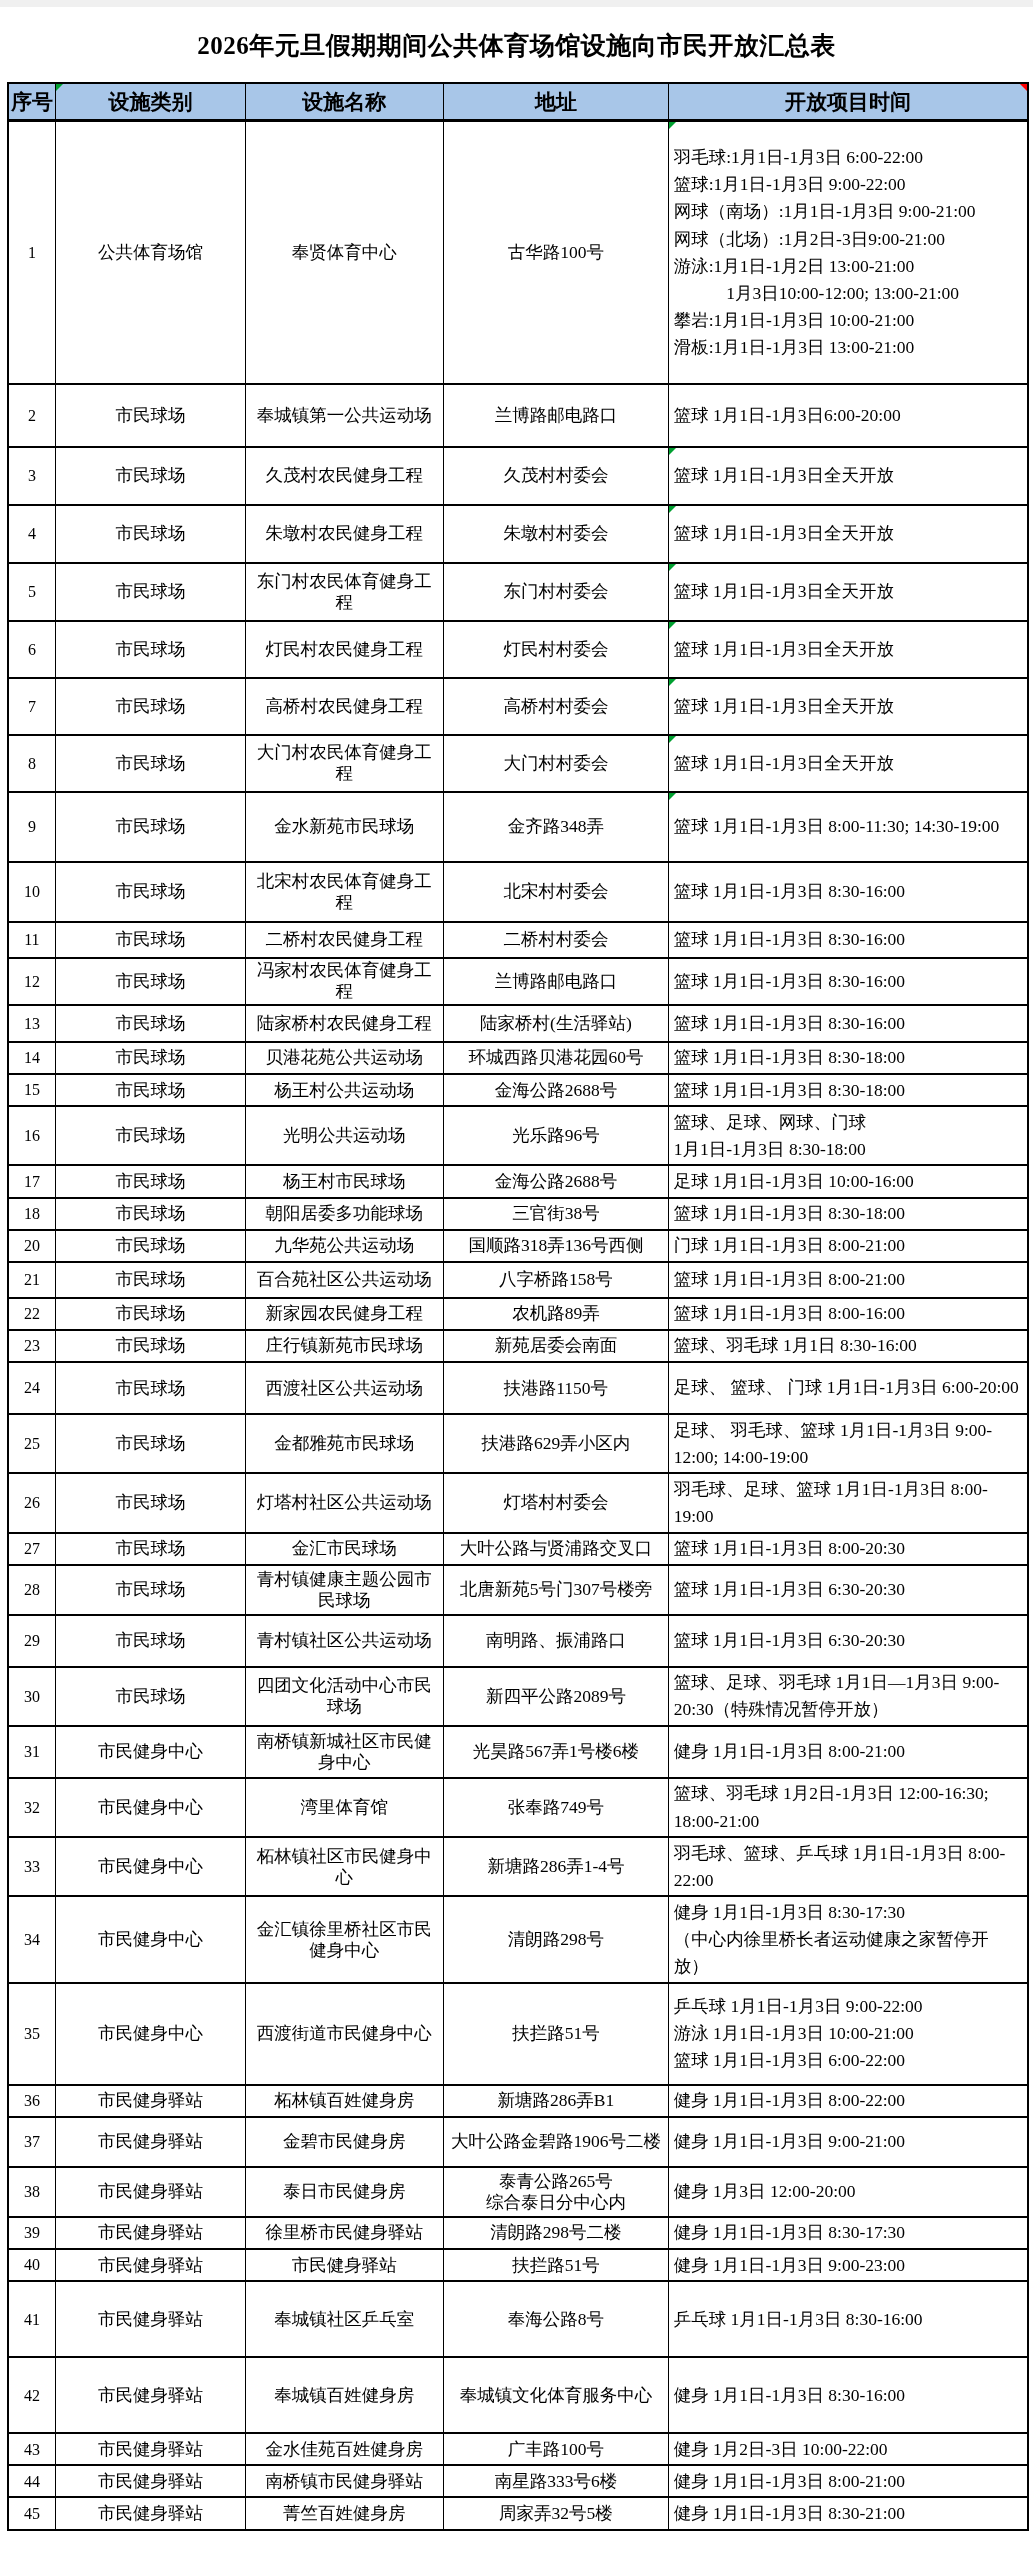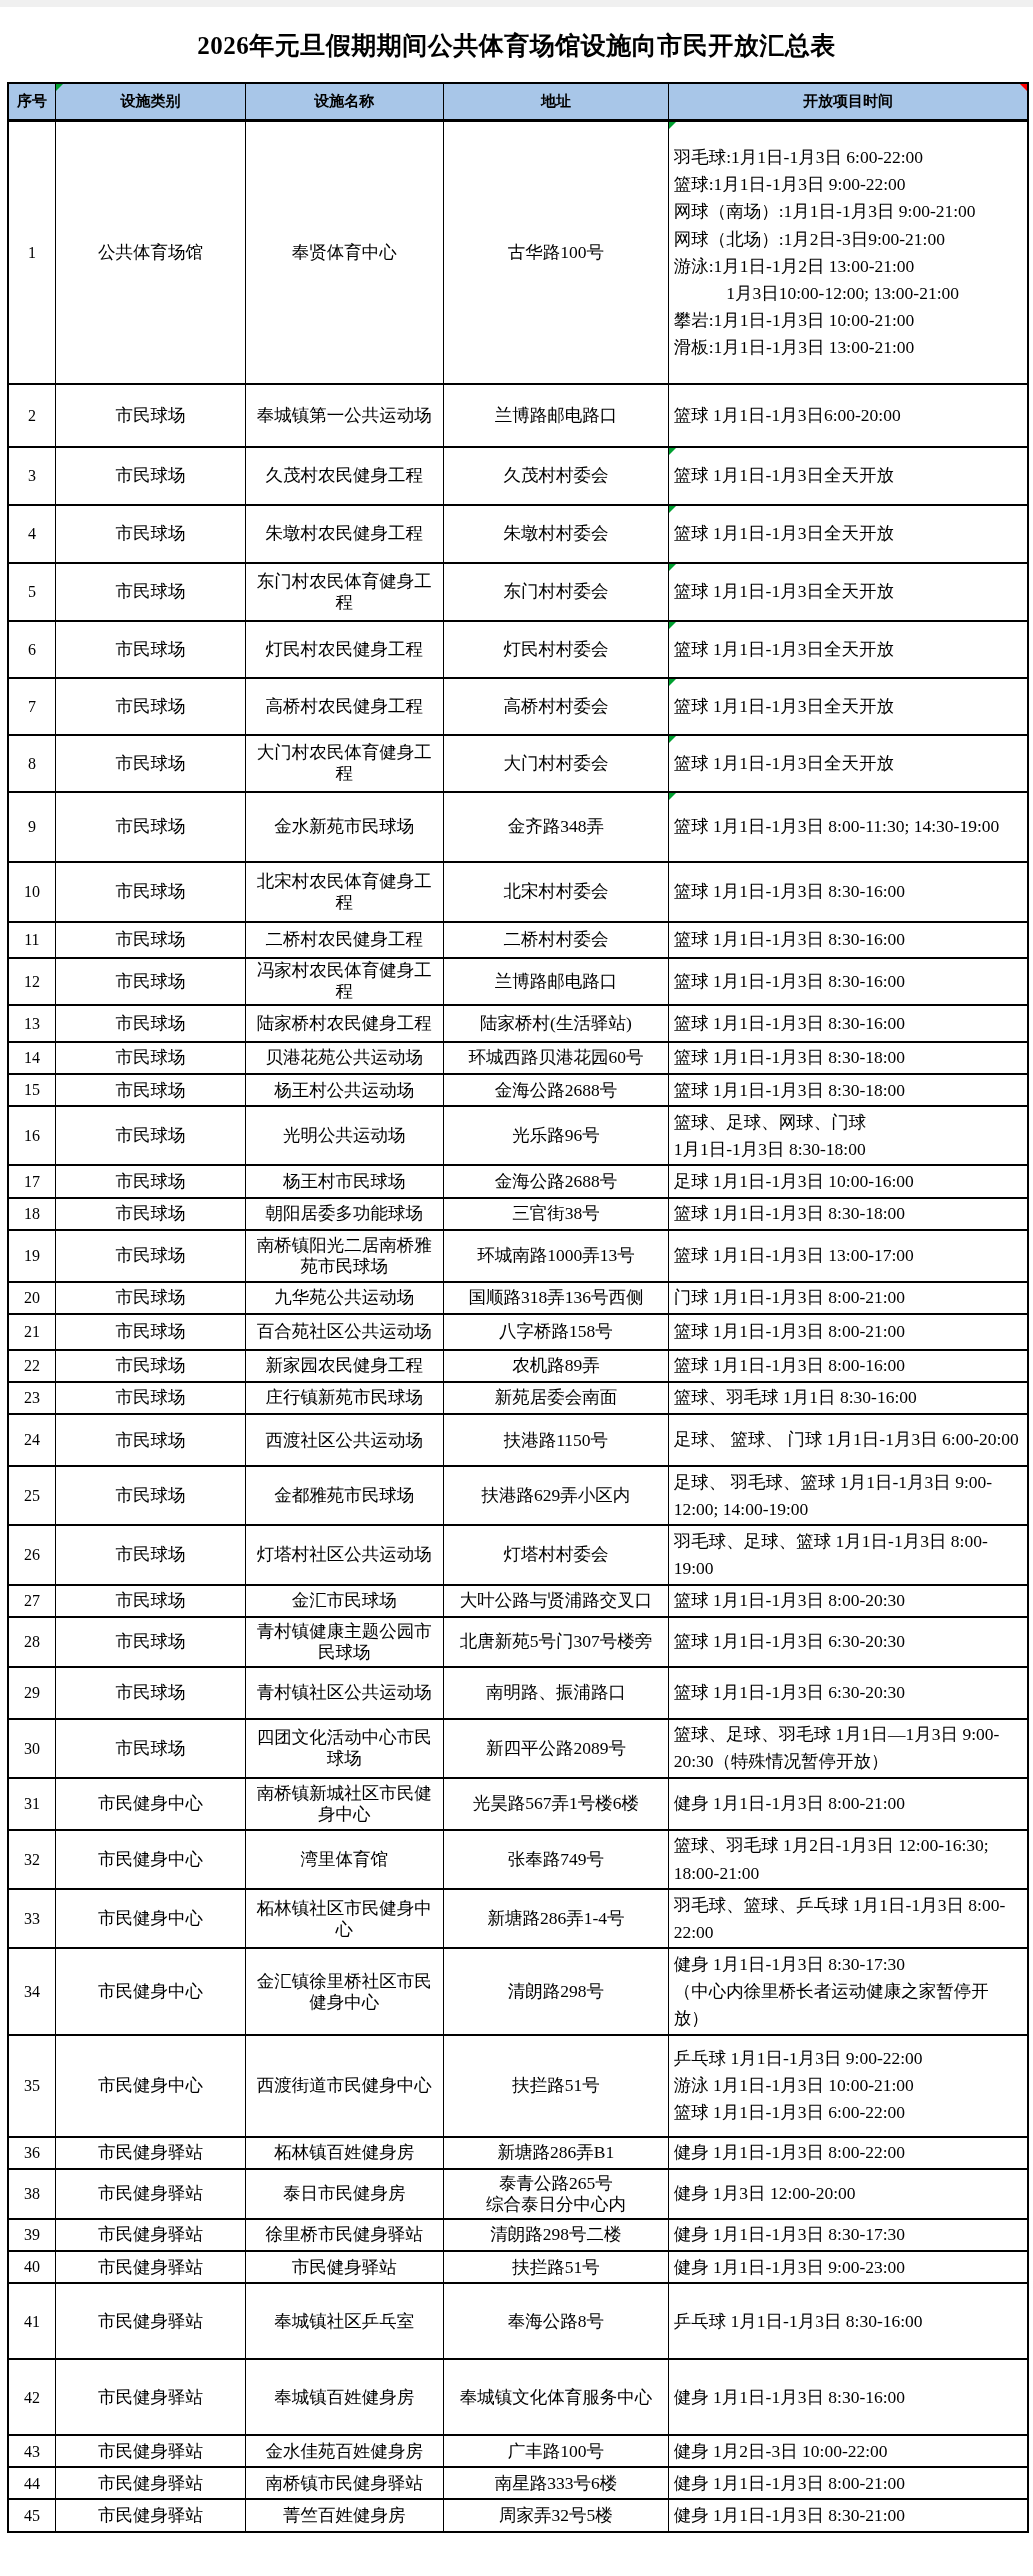--- a/index.html
+++ b/index.html
@@ -33,21 +33,21 @@
     border-left:1.5px solid #000;
     border-right:1.5px solid #000;
     border-top:2.6px solid #000;
     border-bottom:2.6px solid #000;
     position:relative;
     vertical-align:middle;
     overflow:hidden;
   }
   thead th{
     background:#a8c6e8;
-    font-size:15px;
+    font-size:21px;
     font-weight:bold;
     height:33px;
     text-align:center;
     border-bottom:3.1px solid #000;
     padding:1px 2.1px;
   }
   td{
     font-size:17.5px;
     text-align:center;
     line-height:1.2;
@@ -225,27 +225,20 @@
           <td class="c3">金海公路2688号</td>
           <td class="c4">足球 1月1日-1月3日 10:00-16:00</td>
         </tr>
         <tr style="height: 25px;">
           <td class="c0">18</td>
           <td class="c1">市民球场</td>
           <td class="c2">朝阳居委多功能球场</td>
           <td class="c3">三官街38号</td>
           <td class="c4">篮球 1月1日-1月3日 8:30-18:00</td>
         </tr>
-        <tr style="height: 52px;">
-          <td class="c0">19</td>
-          <td class="c1">市民球场</td>
-          <td class="c2">南桥镇阳光二居南桥雅苑市民球场</td>
-          <td class="c3">环城南路1000弄13号</td>
-          <td class="c4">篮球 1月1日-1月3日 13:00-17:00</td>
-        </tr>
         <tr style="height: 25px;">
           <td class="c0">20</td>
           <td class="c1">市民球场</td>
           <td class="c2">九华苑公共运动场</td>
           <td class="c3">国顺路318弄136号西侧</td>
           <td class="c4">门球 1月1日-1月3日 8:00-21:00</td>
         </tr>
         <tr style="height: 36px;">
           <td class="c0">21</td>
           <td class="c1">市民球场</td>
@@ -355,20 +348,27 @@
 篮球 1月1日-1月3日 6:00-22:00</td>
         </tr>
         <tr style="height: 25px;">
           <td class="c0">36</td>
           <td class="c1">市民健身驿站</td>
           <td class="c2">柘林镇百姓健身房</td>
           <td class="c3">新塘路286弄B1</td>
           <td class="c4">健身 1月1日-1月3日 8:00-22:00</td>
         </tr>
         <tr style="height: 50px;">
+          <td class="c0">37</td>
+          <td class="c1">市民健身驿站</td>
+          <td class="c2">金碧市民健身房</td>
+          <td class="c3">大叶公路金碧路1906号二楼</td>
+          <td class="c4">健身 1月1日-1月3日 9:00-21:00</td>
+        </tr>
+        <tr style="height: 50px;">
           <td class="c0">38</td>
           <td class="c1">市民健身驿站</td>
           <td class="c2">泰日市民健身房</td>
           <td class="c3">泰青公路265号
 综合泰日分中心内</td>
           <td class="c4">健身 1月3日 12:00-20:00</td>
         </tr>
         <tr style="height: 26px;">
           <td class="c0">39</td>
           <td class="c1">市民健身驿站</td>

